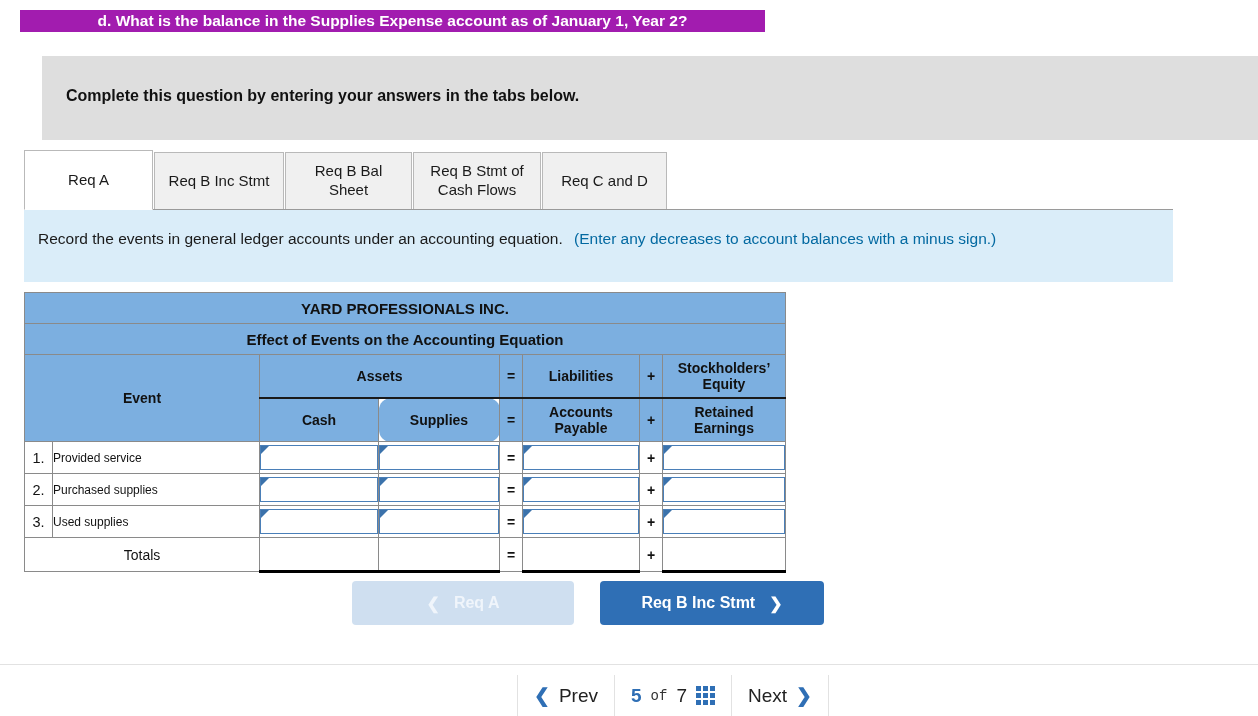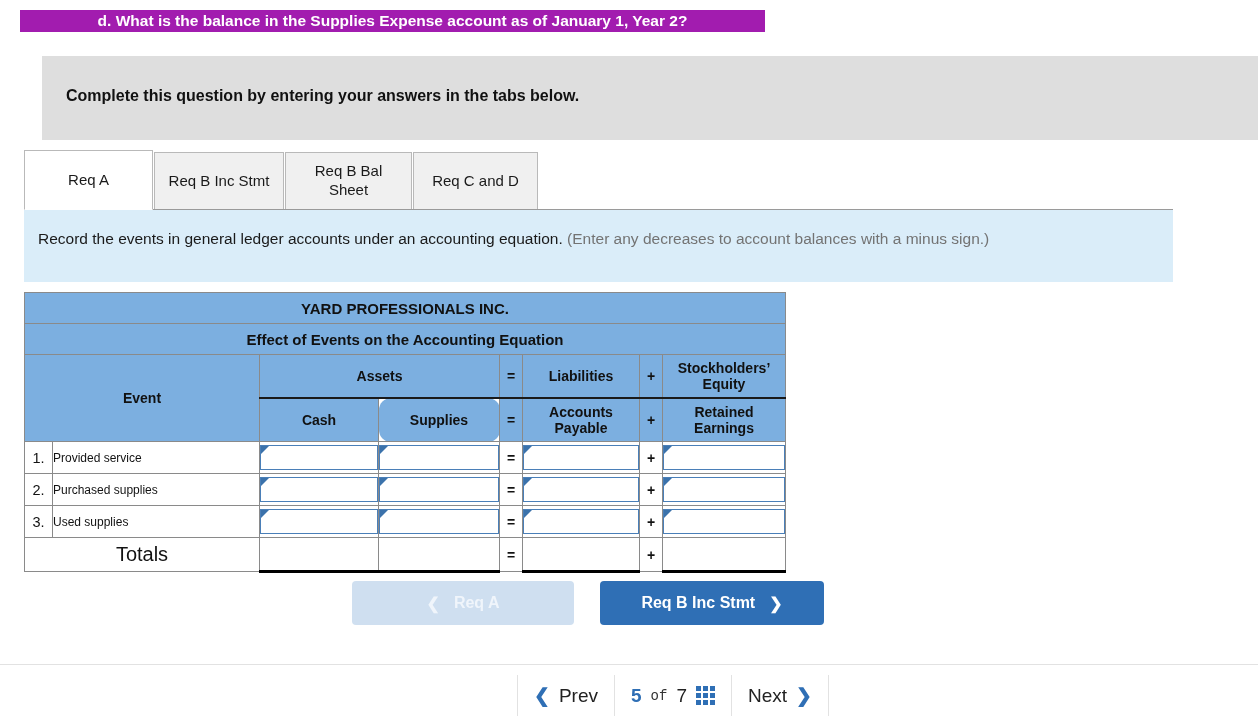--- a/index.html
+++ b/index.html
@@ -99,21 +99,22 @@
     height: 73px;
     background: #daedf9;
     border-top: 1px solid #9a9a9a;
     box-sizing: border-box;
     padding: 18px 14px 0 14px;
     font-size: 15.5px;
     color: #1a1a1a;
     line-height: 1.45;
   }
   .blue-panel .red {
-    color: #737373;
+    color: #0369a1;
+    margin-left: 7px;
   }
 
   
   .acct-table {
     position: absolute;
     left: 24px;
     top: 292px;
     border-collapse: collapse;
     font-size: 14px;
     color: #121212;
@@ -194,21 +195,21 @@
     left: 0;
     top: 0;
     border-top: 8px solid #3b72ab;
     border-right: 8px solid transparent;
   }
   .totals-row td {
     height: 32px;
   }
   .totals-label {
     text-align: center;
-    font-size: 20px;
+    font-size: 14px;
   }
   .totals-val {
     border-bottom: 3px solid #000000 !important;
   }
 
   
   .req-btn {
     position: absolute;
     box-sizing: border-box;
     border: none;
@@ -298,20 +299,21 @@
   <div class="top-question">d. What is the balance in the Supplies Expense account as of January 1, Year 2?</div>
 
   <div class="grey-banner">
     <div class="grey-banner-text">Complete this question by entering your answers in the tabs below.</div>
   </div>
 
   <div class="tabs">
     <div class="tab tab-w1 active">Req A</div>
     <div class="tab tab-w2">Req B Inc Stmt</div>
     <div class="tab tab-w3">Req B Bal Sheet</div>
+    <div class="tab tab-w4">Req B Stmt of Cash Flows</div>
     <div class="tab tab-w5">Req C and D</div>
   </div>
 
   <div class="blue-panel">
     <span>Record the events in general ledger accounts under an accounting equation. </span><span class="red">(Enter any decreases to account balances with a minus sign.)</span>
   </div>
 
   <table class="acct-table">
     <tbody>
         <tr class="title-row">

